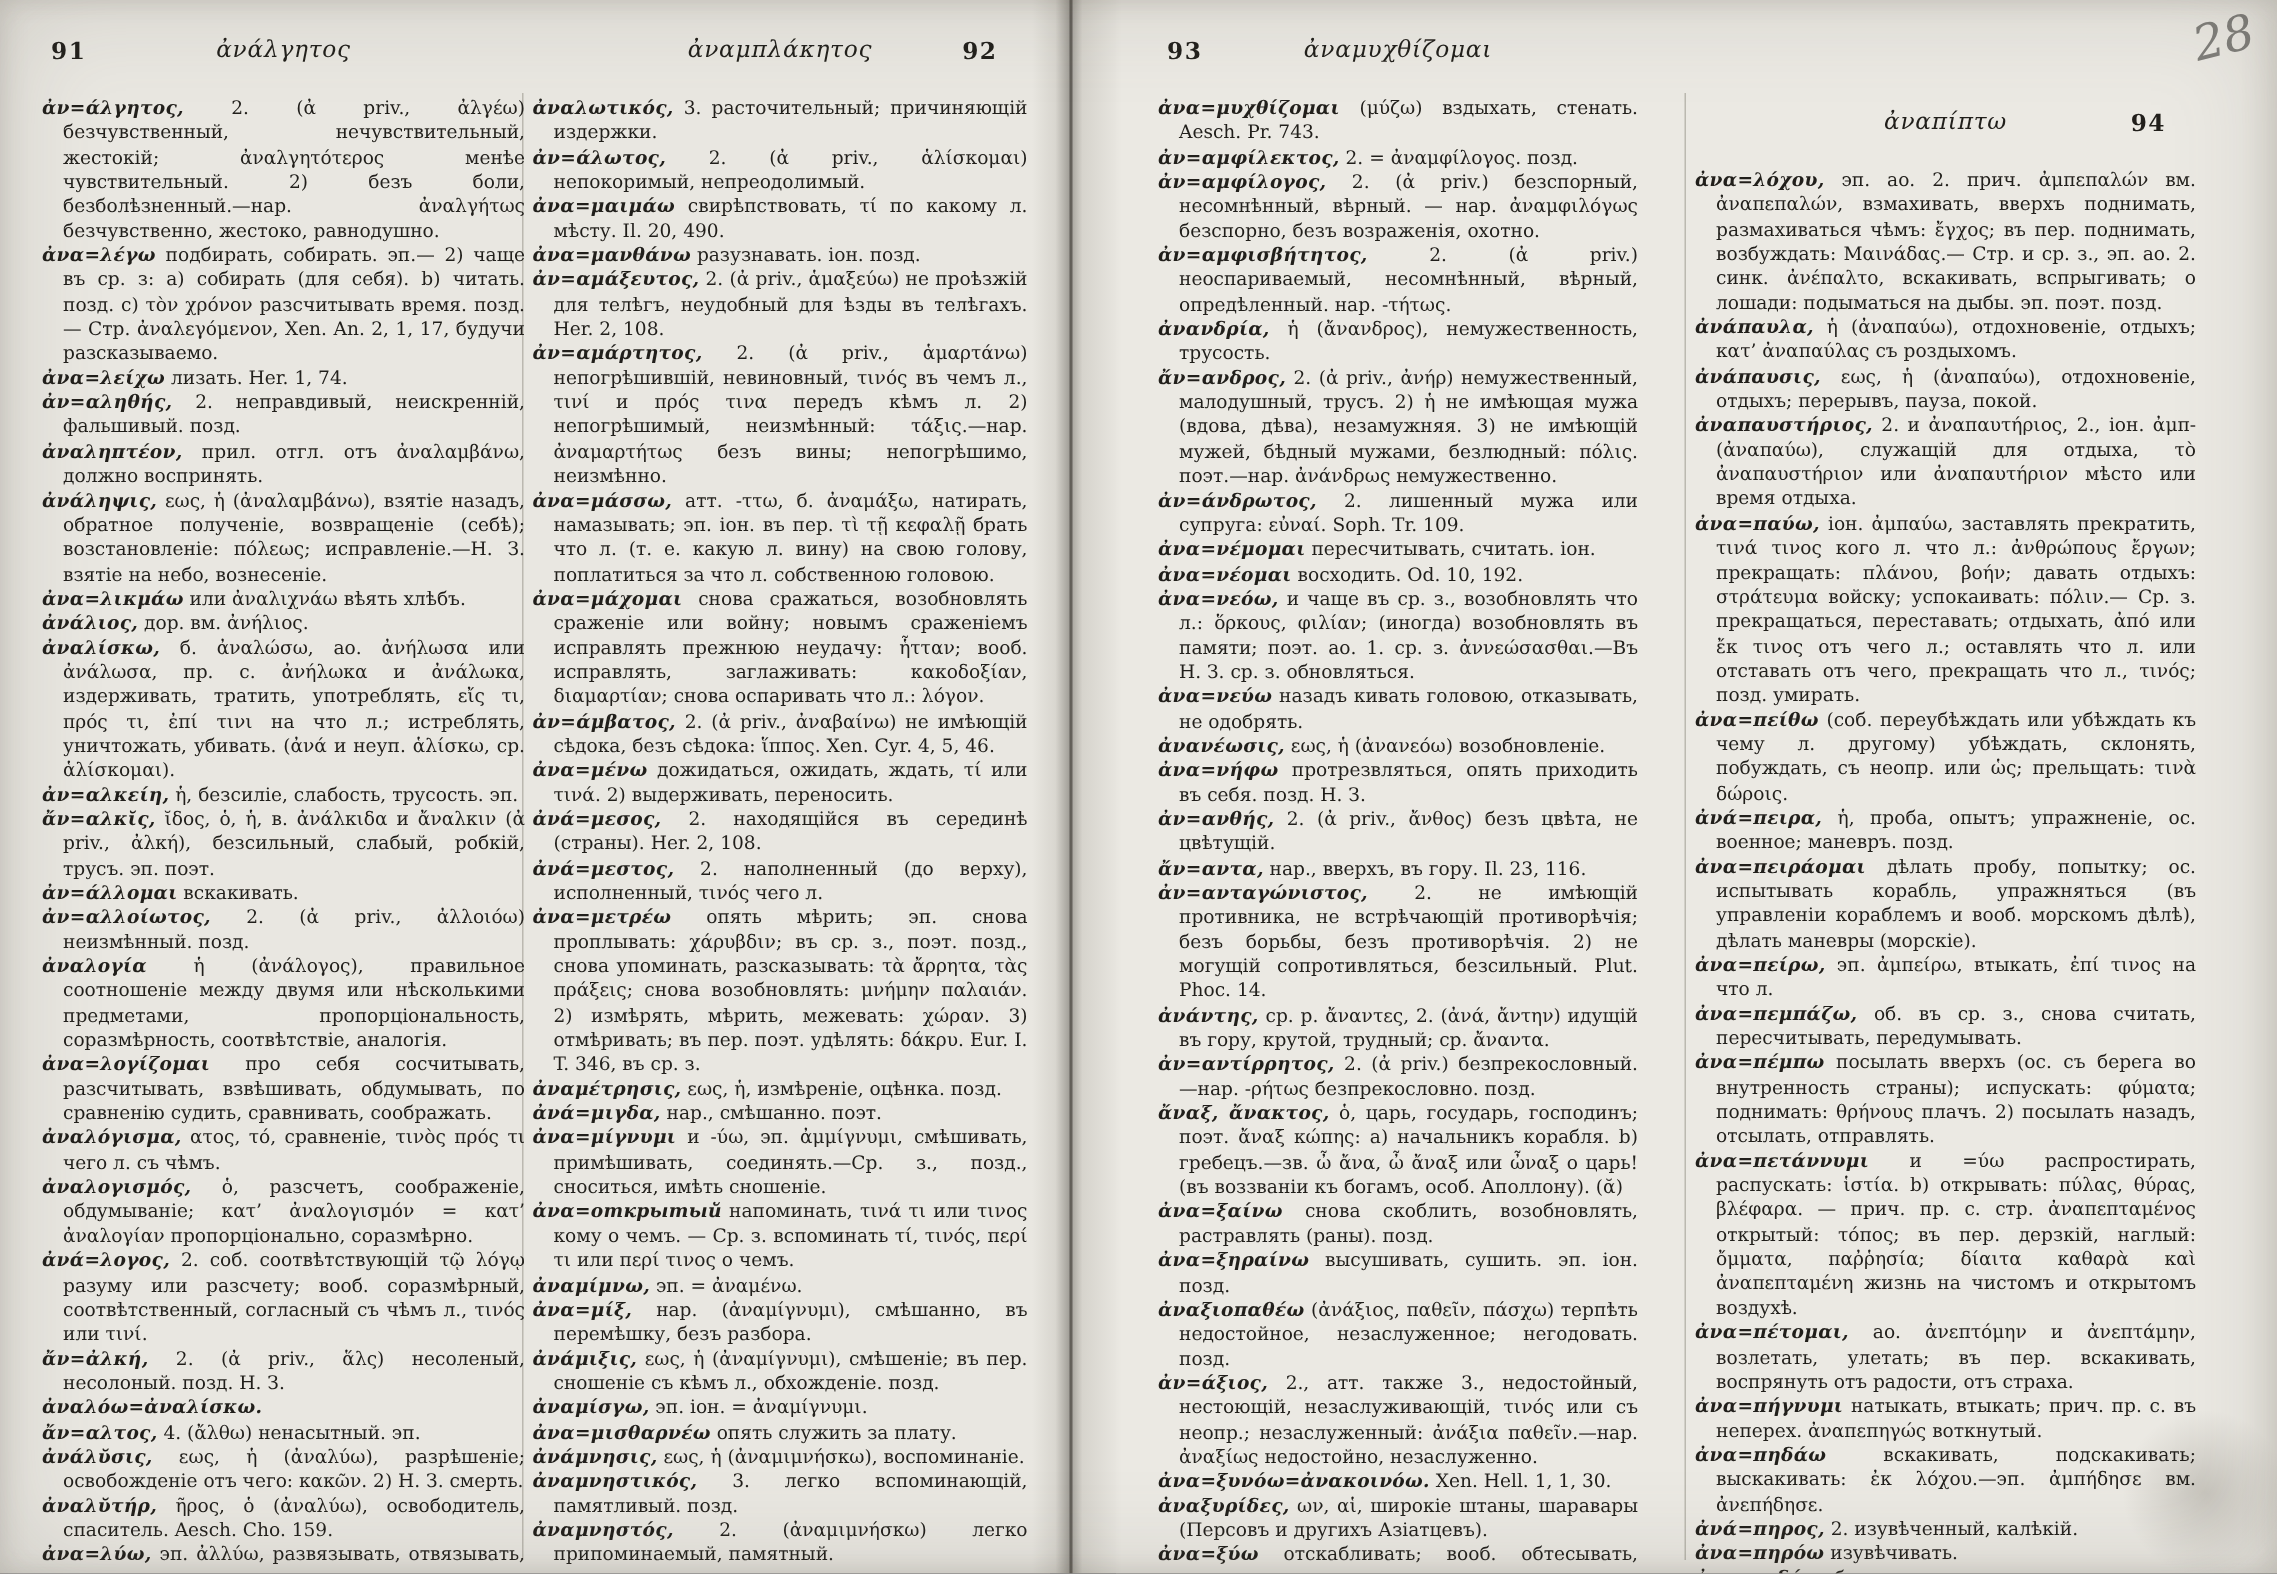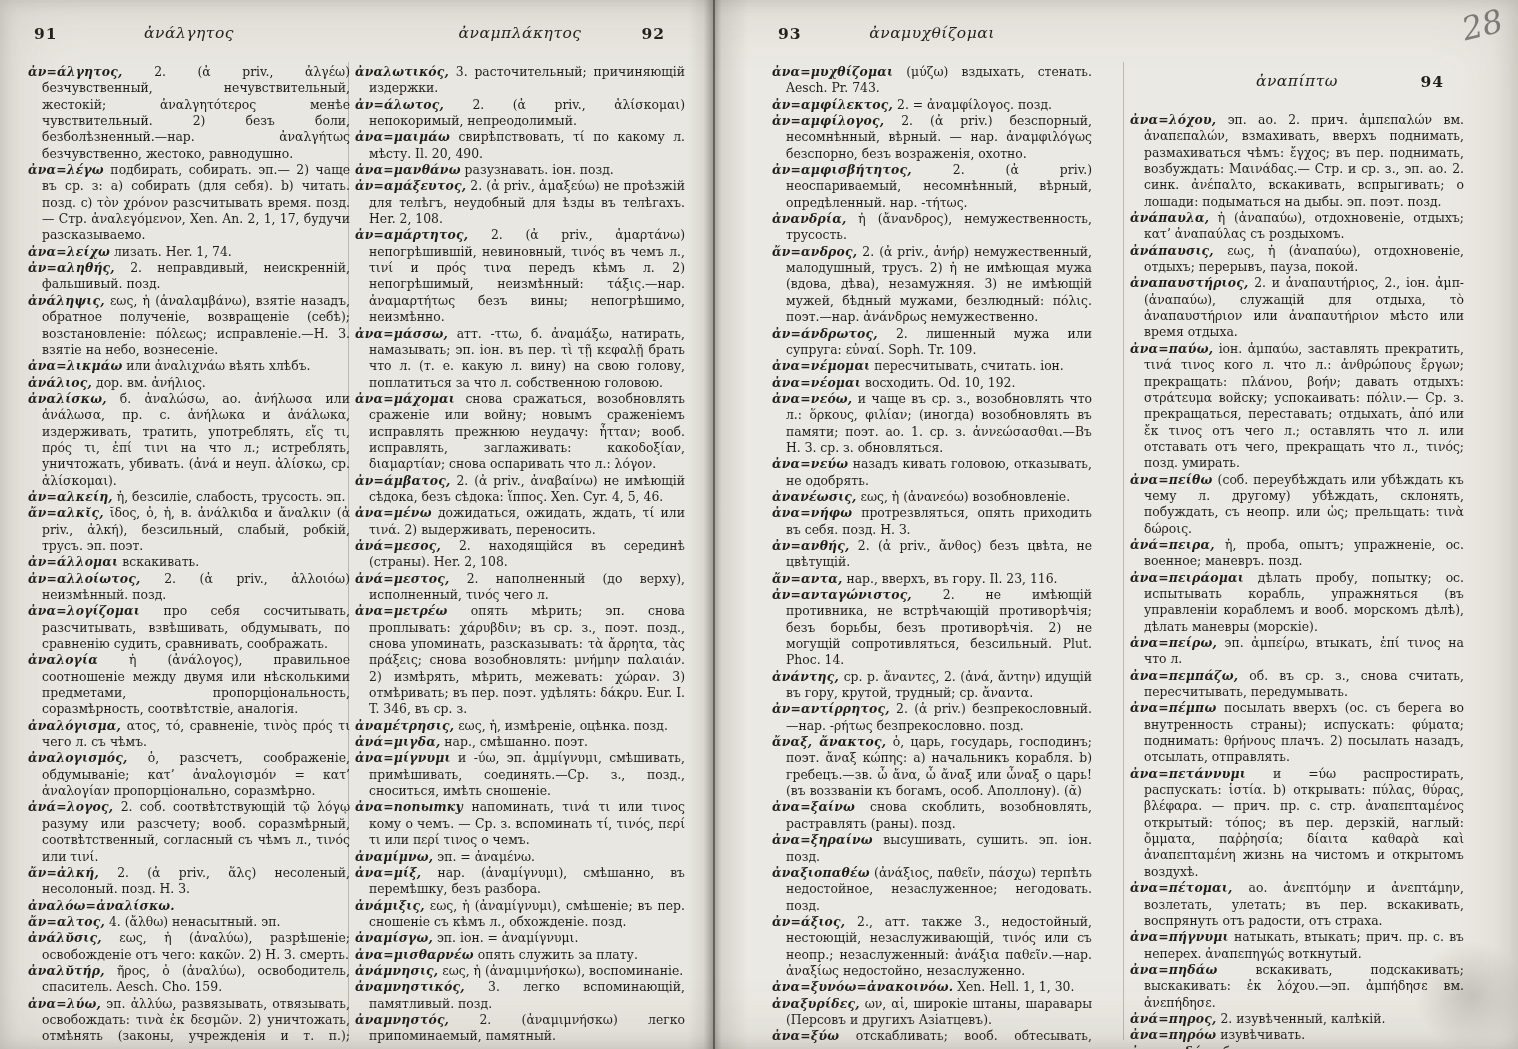--- a/index.html
+++ b/index.html
@@ -83,30 +83,31 @@
   <div class="column col-0">
     <div class="col-header">
       <span class="page-number num-left">91</span>
       <span class="running-title">ἀνάλγητος</span>
     </div>
     <div class="col-body">
         <p class="entry"><span class="hw">ἀν=άλγητος,</span><span class="def"> 2. (ἀ priv., ἀλγέω) безчувственный, нечувствительный, жестокій; ἀναλγητότερος менѣе чувствительный. 2) безъ боли, безболѣзненный.—нар. ἀναλγήτως безчувственно, жестоко, равнодушно.</span></p>
         <p class="entry"><span class="hw">ἀνα=λέγω</span><span class="def"> подбирать, собирать. эп.— 2) чаще въ ср. з: a) собирать (для себя). b) читать. позд. c) τὸν χρόνον разсчитывать время. позд.— Стр. ἀναλεγόμενον, Xen. An. 2, 1, 17, будучи разсказываемо.</span></p>
         <p class="entry"><span class="hw">ἀνα=λείχω</span><span class="def"> лизать. Her. 1, 74.</span></p>
         <p class="entry"><span class="hw">ἀν=αληθής,</span><span class="def"> 2. неправдивый, неискренній, фальшивый. позд.</span></p>
+        <p class="entry"><span class="hw">ἀναληπτέον,</span><span class="def"> прил. отгл. отъ ἀναλαμβάνω, должно воспринять.</span></p>
         <p class="entry"><span class="hw">ἀνάληψις,</span><span class="def"> εως, ἡ (ἀναλαμβάνω), взятіе назадъ, обратное полученіе, возвращеніе (себѣ); возстановленіе: πόλεως; исправленіе.—Н. З. взятіе на небо, вознесеніе.</span></p>
         <p class="entry"><span class="hw">ἀνα=λικμάω</span><span class="def"> или ἀναλιχνάω вѣять хлѣбъ.</span></p>
         <p class="entry"><span class="hw">ἀνάλιος,</span><span class="def"> дор. вм. ἀνήλιος.</span></p>
         <p class="entry"><span class="hw">ἀναλίσκω,</span><span class="def"> б. ἀναλώσω, ао. ἀνήλωσα или ἀνάλωσα, пр. с. ἀνήλωκα и ἀνάλωκα, издерживать, тратить, употреблять, εἴς τι, πρός τι, ἐπί τινι на что л.; истреблять, уничтожать, убивать. (ἀνά и неуп. ἁλίσκω, ср. ἁλίσκομαι).</span></p>
         <p class="entry"><span class="hw">ἀν=αλκείη,</span><span class="def"> ἡ, безсиліе, слабость, трусость. эп.</span></p>
         <p class="entry"><span class="hw">ἄν=αλκῐς,</span><span class="def"> ῐδος, ὁ, ἡ, в. ἀνάλκιδα и ἄναλκιν (ἀ priv., ἀλκή), безсильный, слабый, робкій, трусъ. эп. поэт.</span></p>
         <p class="entry"><span class="hw">ἀν=άλλομαι</span><span class="def"> вскакивать.</span></p>
         <p class="entry"><span class="hw">ἀν=αλλοίωτος,</span><span class="def"> 2. (ἀ priv., ἀλλοιόω) неизмѣнный. позд.</span></p>
+        <p class="entry"><span class="hw">ἀναλογία</span><span class="def"> ἡ (ἀνάλογος), правильное соотношеніе между двумя или нѣсколькими предметами, пропорціональность, соразмѣрность, соотвѣтствіе, аналогія.</span></p>
         <p class="entry"><span class="hw">ἀνα=λογίζομαι</span><span class="def"> про себя сосчитывать, разсчитывать, взвѣшивать, обдумывать, по сравненію судить, сравнивать, соображать.</span></p>
-        <p class="entry"><span class="hw">ἀναλογία</span><span class="def"> ἡ (ἀνάλογος), правильное соотношеніе между двумя или нѣсколькими предметами, пропорціональность, соразмѣрность, соотвѣтствіе, аналогія.</span></p>
         <p class="entry"><span class="hw">ἀναλόγισμα,</span><span class="def"> ατος, τό, сравненіе, τινὸς πρός τι чего л. съ чѣмъ.</span></p>
         <p class="entry"><span class="hw">ἀναλογισμός,</span><span class="def"> ὁ, разсчетъ, соображеніе, обдумываніе; κατ’ ἀναλογισμόν = κατ’ ἀναλογίαν пропорціонально, соразмѣрно.</span></p>
         <p class="entry"><span class="hw">ἀνά=λογος,</span><span class="def"> 2. соб. соотвѣтствующій τῷ λόγῳ разуму или разсчету; вооб. соразмѣрный, соотвѣтственный, согласный съ чѣмъ л., τινός или τινί.</span></p>
         <p class="entry"><span class="hw">ἄν=ἀλκή,</span><span class="def"> 2. (ἀ priv., ἅλς) несоленый, несолоный. позд. Н. З.</span></p>
         <p class="entry"><span class="hw">ἀναλόω=ἀναλίσκω.</span></p>
         <p class="entry"><span class="hw">ἄν=αλτος,</span><span class="def"> 4. (ἄλθω) ненасытный. эп.</span></p>
         <p class="entry"><span class="hw">ἀνάλῠσις,</span><span class="def"> εως, ἡ (ἀναλύω), разрѣшеніе; освобожденіе отъ чего: κακῶν. 2) Н. З. смерть.</span></p>
         <p class="entry"><span class="hw">ἀναλῠτήρ,</span><span class="def"> ῆρος, ὁ (ἀναλύω), освободитель, спаситель. Aesch. Cho. 159.</span></p>
         <p class="entry"><span class="hw">ἀνα=λύω,</span><span class="def"> эп. ἀλλύω, развязывать, отвязывать, освобождать: τινὰ ἐκ δεσμῶν. 2) уничтожать, отмѣнять (законы, учрежденія и т. п.); исправлять, въ дѣй. и ср. з.: ἁμαρτίας. 3) разрѣшать (задачу, нѣчто трудное). 4) позд. уходить, возвращаться. 5) Н. З. умирать.</span></p>
       </div>
@@ -127,21 +128,21 @@
         <p class="entry"><span class="hw">ἀνα=μάσσω,</span><span class="def"> атт. -ττω, б. ἀναμάξω, натирать, намазывать; эп. іон. въ пер. τὶ τῇ κεφαλῇ брать что л. (т. е. какую л. вину) на свою голову, поплатиться за что л. собственною головою.</span></p>
         <p class="entry"><span class="hw">ἀνα=μάχομαι</span><span class="def"> снова сражаться, возобновлять сраженіе или войну; новымъ сраженіемъ исправлять прежнюю неудачу: ἧτταν; вооб. исправлять, заглаживать: κακοδοξίαν, διαμαρτίαν; снова оспаривать что л.: λόγον.</span></p>
         <p class="entry"><span class="hw">ἀν=άμβατος,</span><span class="def"> 2. (ἀ priv., ἀναβαίνω) не имѣющій сѣдока, безъ сѣдока: ἵππος. Xen. Cyr. 4, 5, 46.</span></p>
         <p class="entry"><span class="hw">ἀνα=μένω</span><span class="def"> дожидаться, ожидать, ждать, τί или τινά. 2) выдерживать, переносить.</span></p>
         <p class="entry"><span class="hw">ἀνά=μεσος,</span><span class="def"> 2. находящійся въ серединѣ (страны). Her. 2, 108.</span></p>
         <p class="entry"><span class="hw">ἀνά=μεστος,</span><span class="def"> 2. наполненный (до верху), исполненный, τινός чего л.</span></p>
         <p class="entry"><span class="hw">ἀνα=μετρέω</span><span class="def"> опять мѣрить; эп. снова проплывать: χάρυβδιν; въ ср. з., поэт. позд., снова упоминать, разсказывать: τὰ ἄρρητα, τὰς πράξεις; снова возобновлять: μνήμην παλαιάν. 2) измѣрять, мѣрить, межевать: χώραν. 3) отмѣривать; въ пер. поэт. удѣлять: δάκρυ. Eur. I. T. 346, въ ср. з.</span></p>
         <p class="entry"><span class="hw">ἀναμέτρησις,</span><span class="def"> εως, ἡ, измѣреніе, оцѣнка. позд.</span></p>
         <p class="entry"><span class="hw">ἀνά=μιγδα,</span><span class="def"> нар., смѣшанно. поэт.</span></p>
         <p class="entry"><span class="hw">ἀνα=μίγνυμι</span><span class="def"> и -ύω, эп. ἀμμίγνυμι, смѣшивать, примѣшивать, соединять.—Ср. з., позд., сноситься, имѣть сношеніе.</span></p>
-        <p class="entry"><span class="hw">ἀνα=попытку</span><span class="def"> напоминать, τινά τι или τινος кому о чемъ. — Ср. з. вспоминать τί, τινός, περί τι или περί τινος о чемъ.</span></p>
+        <p class="entry"><span class="hw">ἀνα=открытый</span><span class="def"> напоминать, τινά τι или τινος кому о чемъ. — Ср. з. вспоминать τί, τινός, περί τι или περί τινος о чемъ.</span></p>
         <p class="entry"><span class="hw">ἀναμίμνω,</span><span class="def"> эп. = ἀναμένω.</span></p>
         <p class="entry"><span class="hw">ἀνα=μίξ,</span><span class="def"> нар. (ἀναμίγνυμι), смѣшанно, въ перемѣшку, безъ разбора.</span></p>
         <p class="entry"><span class="hw">ἀνάμιξις,</span><span class="def"> εως, ἡ (ἀναμίγνυμι), смѣшеніе; въ пер. сношеніе съ кѣмъ л., обхожденіе. позд.</span></p>
         <p class="entry"><span class="hw">ἀναμίσγω,</span><span class="def"> эп. іон. = ἀναμίγνυμι.</span></p>
         <p class="entry"><span class="hw">ἀνα=μισθαρνέω</span><span class="def"> опять служить за плату.</span></p>
         <p class="entry"><span class="hw">ἀνάμνησις,</span><span class="def"> εως, ἡ (ἀναμιμνήσκω), воспоминаніе.</span></p>
         <p class="entry"><span class="hw">ἀναμνηστικός,</span><span class="def"> 3. легко вспоминающій, памятливый. позд.</span></p>
         <p class="entry"><span class="hw">ἀναμνηστός,</span><span class="def"> 2. (ἀναμιμνήσκω) легко припоминаемый, памятный.</span></p>
       </div>
   </div>

